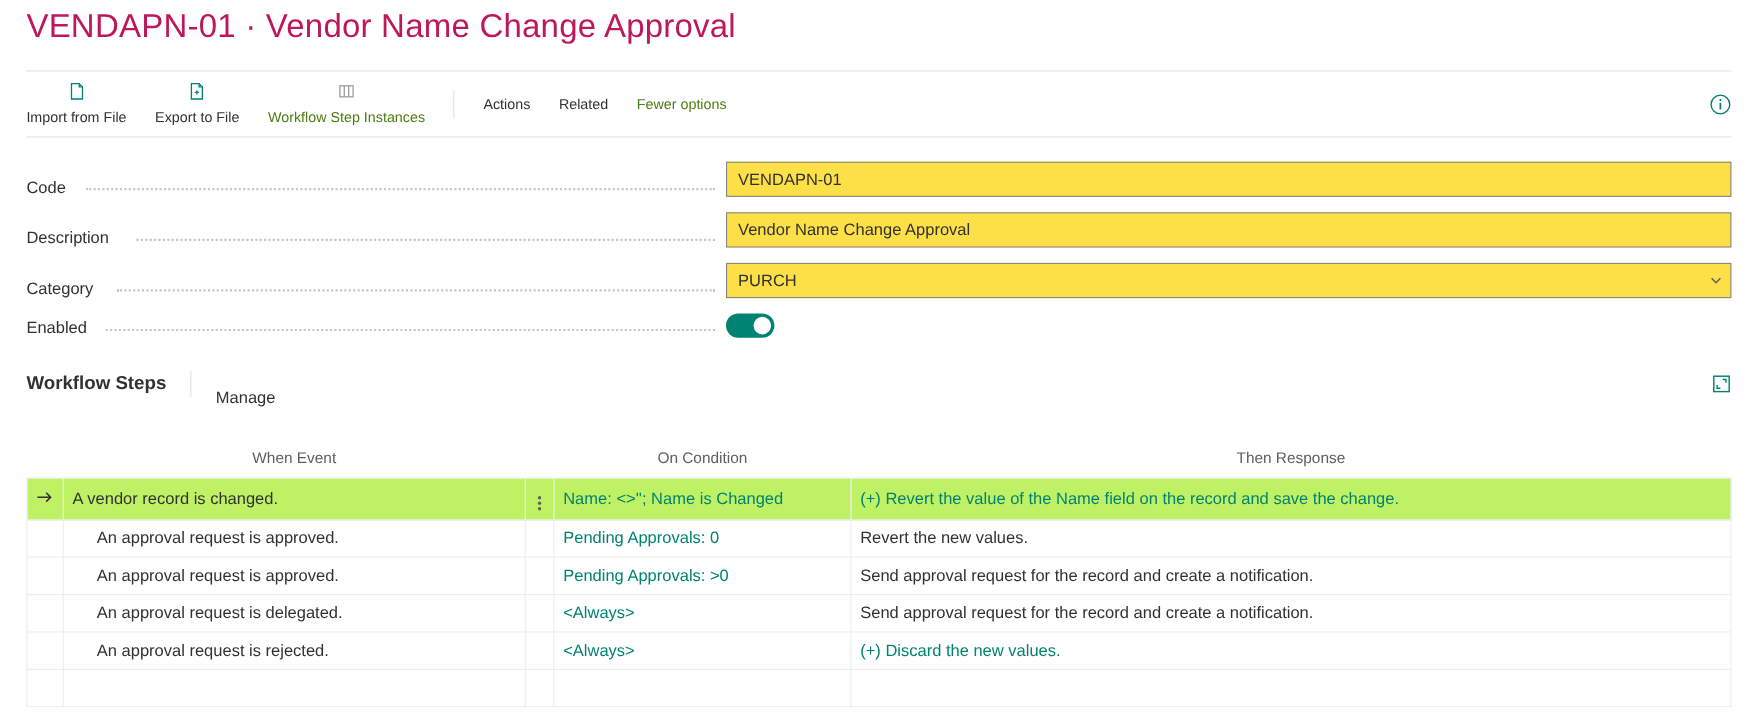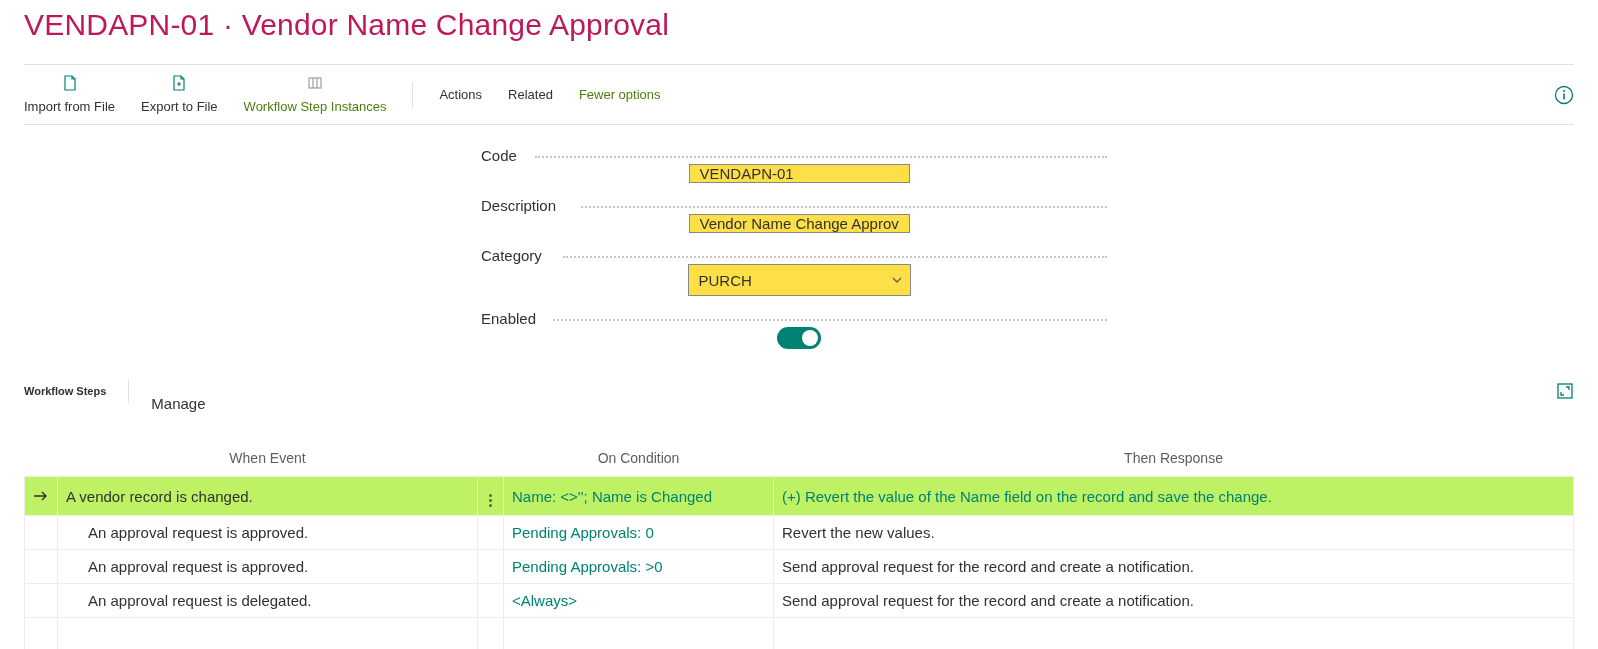--- a/index.html
+++ b/index.html
@@ -44,23 +44,22 @@
   }
   .toolbar .spacer { flex: 1; }
   .info-icon {
     width: 20px; height: 20px; cursor: pointer;
   }
   .form {
     margin-top: 22px;
   }
   .form-row {
     display: flex;
-    align-items: center;
+    align-items: flex-end;
     margin-bottom: 14px;
-    flex-direction: column;
   }
   .form-label {
     width: 636px;
     min-width: 636px;
     position: relative;
     color: #323130;
     font-size: 15px;
     padding-right: 8px;
   }
   .form-label::after {
@@ -115,21 +114,21 @@
     top: 3px; right: 3px;
   }
   .section-header {
     display: flex;
     align-items: center;
     margin-top: 20px;
     gap: 22px;
     position: relative;
   }
   .section-header .section-title {
-    font-size: 11px;
+    font-size: 17px;
     font-weight: 600;
     color: #323130;
   }
   .section-header .vdiv {
     width: 1px; height: 24px; background: #e1e1e1;
   }
   .section-header .manage {
     font-size: 15px;
     color: #323130;
     cursor: pointer;
@@ -295,20 +294,27 @@
         <td><span>Send approval request for the record and create a notification.</span></td>
       </tr>
       <tr>
         <td class="arrow-cell"></td>
         <td class="event-cell"><span class="indent">An approval request is delegated.</span></td>
         <td class="menu-cell"></td>
         <td class="cond-cell"><span class="link">&lt;Always&gt;</span></td>
         <td><span>Send approval request for the record and create a notification.</span></td>
       </tr>
       <tr>
+        <td class="arrow-cell"></td>
+        <td class="event-cell"><span class="indent">An approval request is rejected.</span></td>
+        <td class="menu-cell"></td>
+        <td class="cond-cell"><span class="link">&lt;Always&gt;</span></td>
+        <td><span class="link">(+) Discard the new values.</span></td>
+      </tr>
+      <tr>
         <td class="arrow-cell">&nbsp;</td>
         <td class="event-cell">&nbsp;</td>
         <td class="menu-cell">&nbsp;</td>
         <td class="cond-cell">&nbsp;</td>
         <td>&nbsp;</td>
       </tr>
     </tbody>
 </table>
 
 </body></html>

